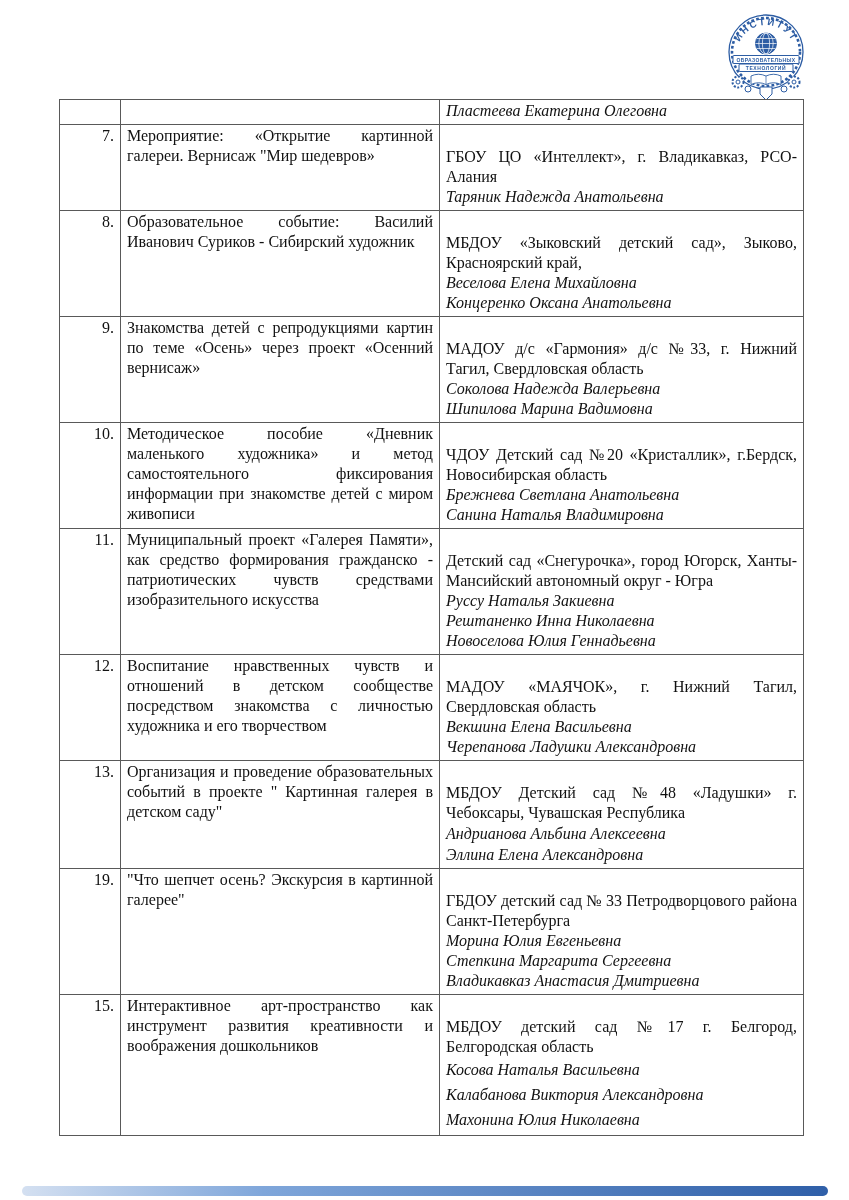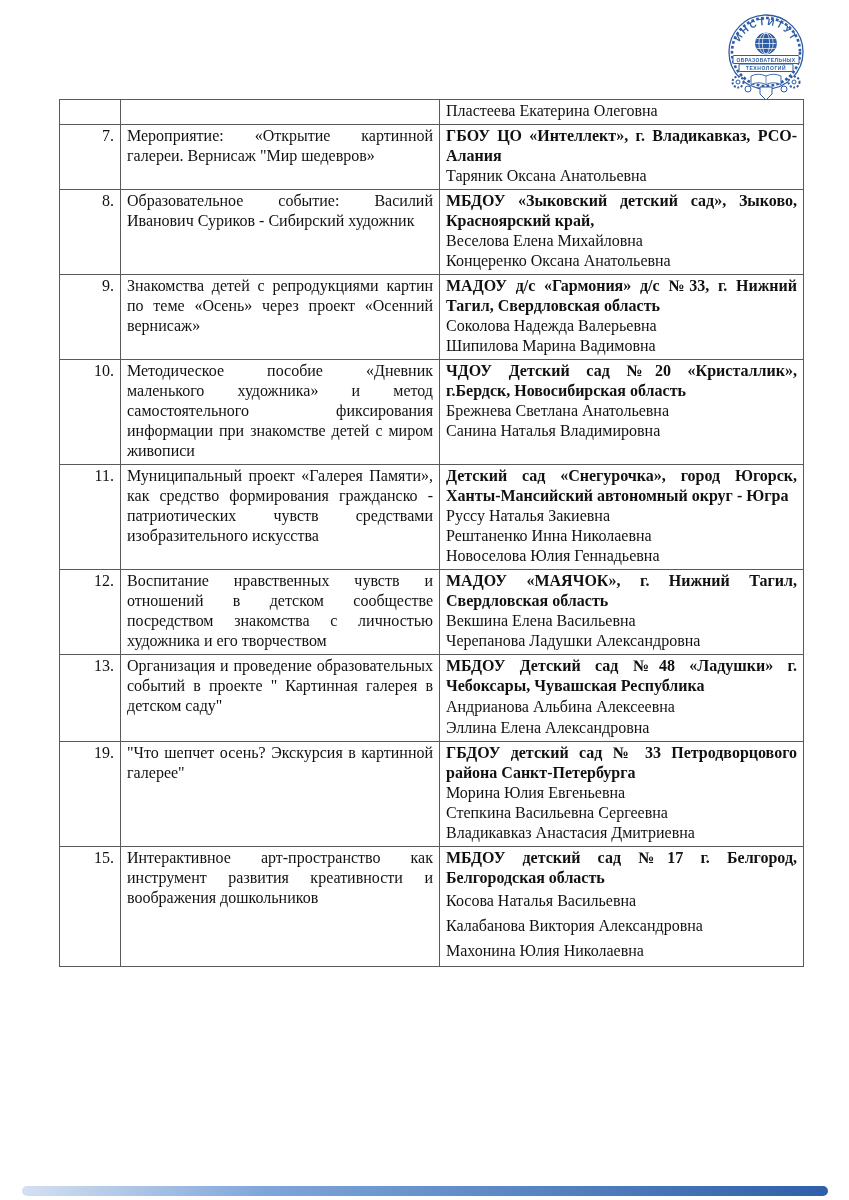--- a/index.html
+++ b/index.html
@@ -37,22 +37,22 @@
     border: 1.5px solid #595959;
     vertical-align: top;
     font-size: 16px;
     line-height: 20px;
     color: #111111;
     padding: 1px 6px 3px 6px;
   }
   td.c-num  { text-align: right; padding-right: 14px; }
   td.c-desc { text-align: justify; padding-left: 8px; padding-right: 5px; margin-left: 8px; }
   td.c-org  { padding-left: 8px; padding-right: 5px; }
-  .org    { font-weight: bold; text-align: justify; }
-  .person { }
+  .org    { font-weight: normal; text-align: justify; margin-top: 21px; }
+  .person { font-style: italic; }
   tr:last-child .person { line-height: 25px; }
   tr:nth-last-child(3) .person { line-height: 21px; }
 
   
   .footer-bar {
     position: absolute;
     left: 22px;
     top: 1186px;
     width: 806px;
     height: 10px;
@@ -122,21 +122,21 @@
           <td class="c-desc"></td>
           <td class="c-org">
             <div class="person">Пластеева Екатерина Олеговна</div>
           </td>
         </tr>
         <tr>
           <td class="c-num">7.</td>
           <td class="c-desc">Мероприятие: «Открытие картинной галереи. Вернисаж "Мир шедевров»</td>
           <td class="c-org">
             <div class="org">ГБОУ ЦО «Интеллект», г. Владикавказ, РСО-Алания</div>
-            <div class="person">Таряник Оксана Анатольевна</div>
+            <div class="person">Таряник Надежда Анатольевна</div>
           </td>
         </tr>
         <tr>
           <td class="c-num">8.</td>
           <td class="c-desc">Образовательное событие: Василий Иванович Суриков - Сибирский художник</td>
           <td class="c-org">
             <div class="org">МБДОУ «Зыковский детский сад», Зыково, Красноярский край,</div>
             <div class="person">Веселова Елена Михайловна</div>
             <div class="person">Концеренко Оксана Анатольевна</div>
           </td>
@@ -186,21 +186,21 @@
             <div class="person">Андрианова Альбина Алексеевна</div>
             <div class="person">Эллина Елена Александровна</div>
           </td>
         </tr>
         <tr>
           <td class="c-num">19.</td>
           <td class="c-desc">"Что шепчет осень? Экскурсия в картинной галерее"</td>
           <td class="c-org">
             <div class="org">ГБДОУ детский сад № 33 Петродворцового района Санкт-Петербурга</div>
             <div class="person">Морина Юлия Евгеньевна</div>
-            <div class="person">Степкина Васильевна Сергеевна</div>
+            <div class="person">Степкина Маргарита Сергеевна</div>
             <div class="person">Владикавказ Анастасия Дмитриевна</div>
           </td>
         </tr>
         <tr>
           <td class="c-num">15.</td>
           <td class="c-desc">Интерактивное арт-пространство как инструмент развития креативности и воображения дошкольников</td>
           <td class="c-org">
             <div class="org">МБДОУ детский сад №17 г. Белгород, Белгородская область</div>
             <div class="person">Косова Наталья Васильевна</div>
             <div class="person">Калабанова Виктория Александровна</div>

